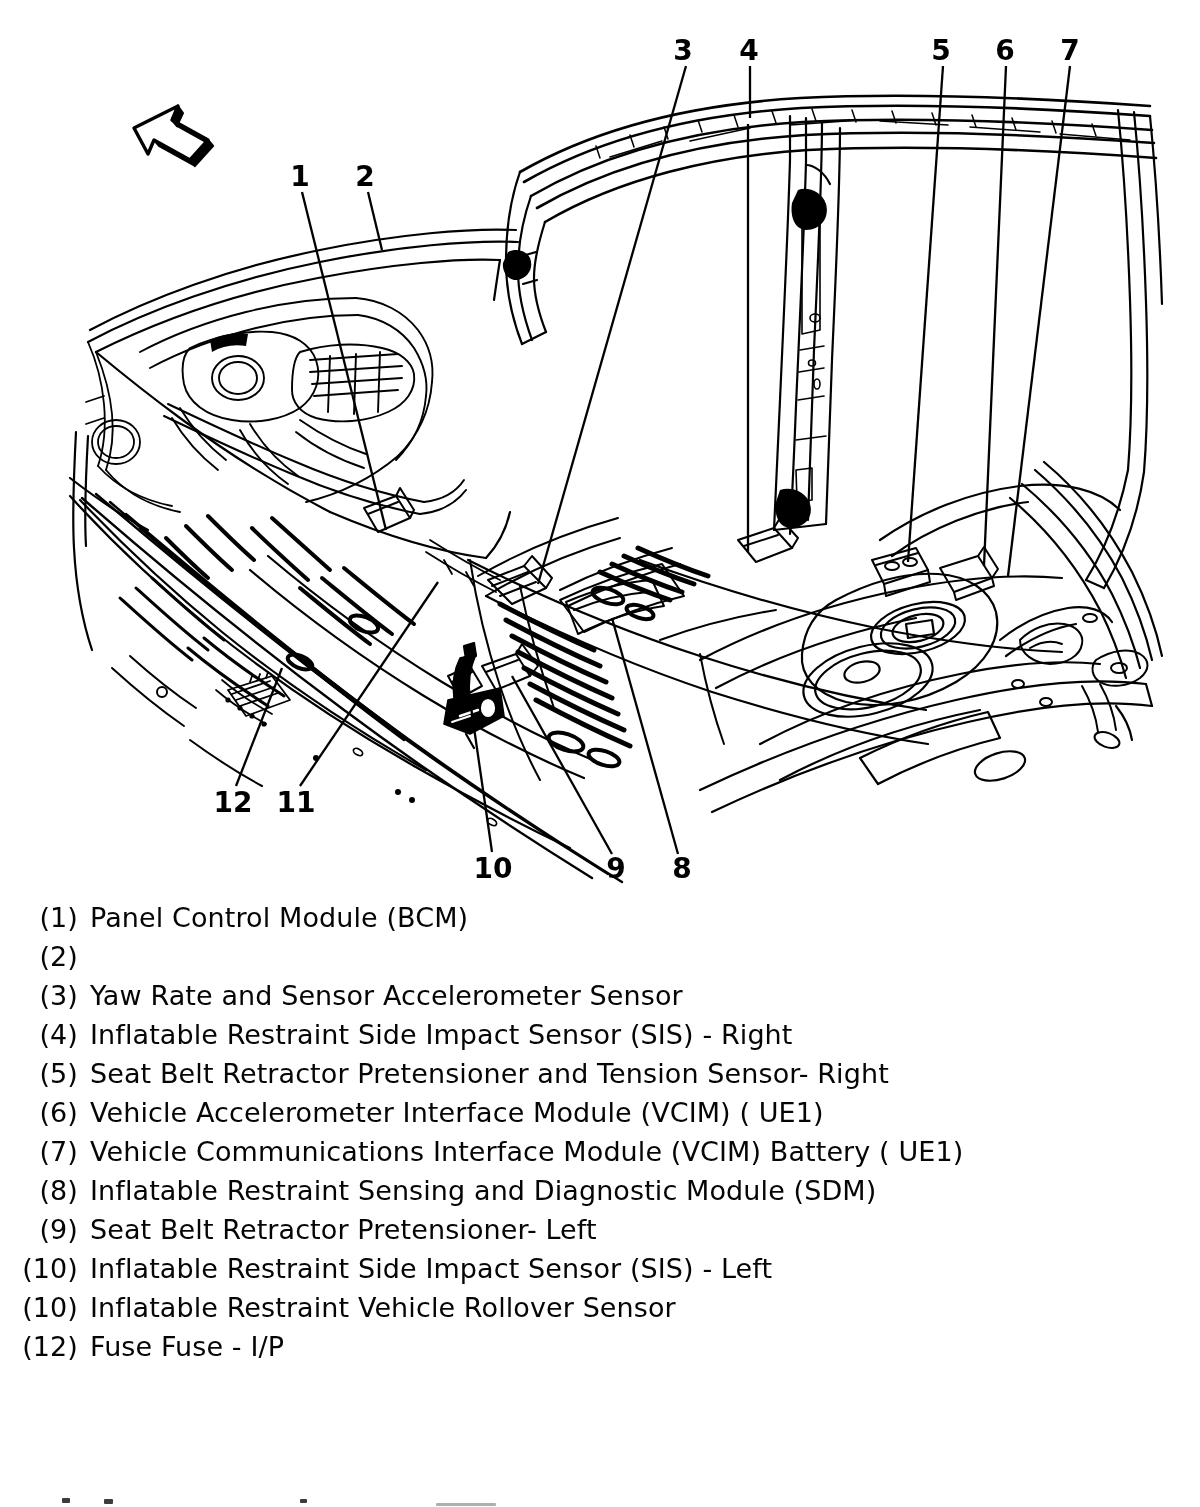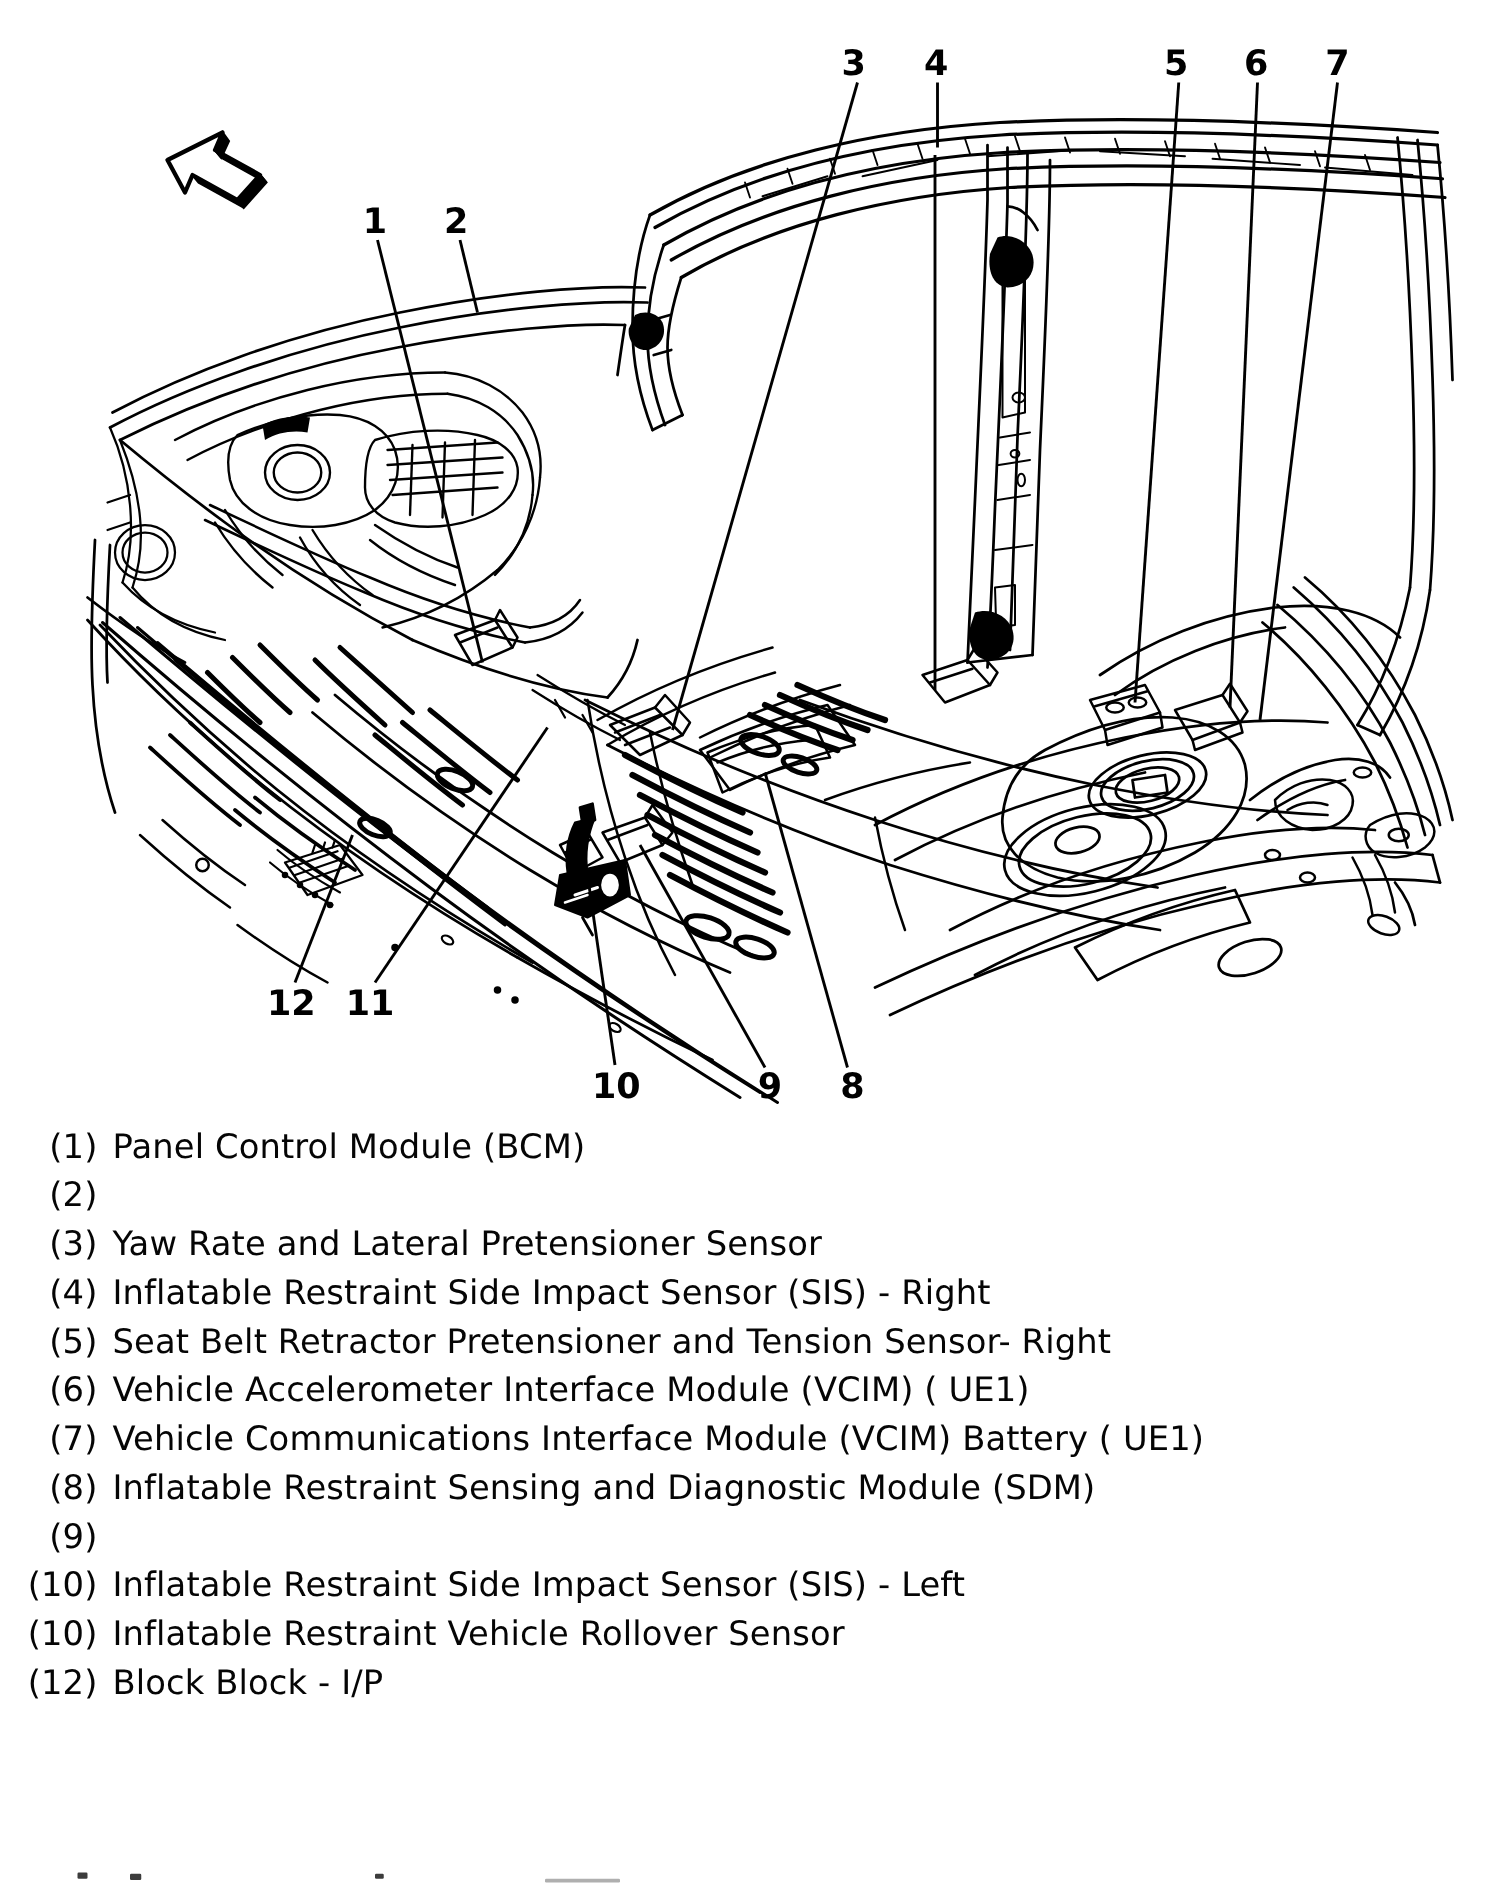--- a/index.html
+++ b/index.html
@@ -508,21 +508,21 @@
   <div id="legend">
     <div class="legend-row">
       <span class="legend-index">(1)</span>
       <span class="legend-label">Panel Control Module (BCM)</span>
     </div>
     <div class="legend-row">
       <span class="legend-index">(2)</span>
     </div>
     <div class="legend-row">
       <span class="legend-index">(3)</span>
-      <span class="legend-label">Yaw Rate and Lateral Pretensioner Sensor</span>
+      <span class="legend-label">Yaw Rate and Sensor Accelerometer Sensor</span>
     </div>
     <div class="legend-row">
       <span class="legend-index">(4)</span>
       <span class="legend-label">Inflatable Restraint Side Impact Sensor (SIS) - Right</span>
     </div>
     <div class="legend-row">
       <span class="legend-index">(5)</span>
       <span class="legend-label">Seat Belt Retractor Pretensioner and Tension Sensor- Right</span>
     </div>
     <div class="legend-row">
@@ -532,32 +532,33 @@
     <div class="legend-row">
       <span class="legend-index">(7)</span>
       <span class="legend-label">Vehicle Communications Interface Module (VCIM) Battery ( UE1)</span>
     </div>
     <div class="legend-row">
       <span class="legend-index">(8)</span>
       <span class="legend-label">Inflatable Restraint Sensing and Diagnostic Module (SDM)</span>
     </div>
     <div class="legend-row">
       <span class="legend-index">(9)</span>
+      <span class="legend-label">Seat Belt Retractor Pretensioner- Left</span>
     </div>
     <div class="legend-row">
       <span class="legend-index">(10)</span>
       <span class="legend-label">Inflatable Restraint Side Impact Sensor (SIS) - Left</span>
     </div>
     <div class="legend-row">
       <span class="legend-index">(10)</span>
       <span class="legend-label">Inflatable Restraint Vehicle Rollover Sensor</span>
     </div>
     <div class="legend-row">
       <span class="legend-index">(12)</span>
-      <span class="legend-label">Block Block - I/P</span>
+      <span class="legend-label">Fuse Fuse - I/P</span>
     </div>
   </div>
 
   <div class="scan-artifact" style="left:62px; top:1498px; width:8px; height:5px;"></div>
   <div class="scan-artifact" style="left:104px; top:1499px; width:9px; height:5px;"></div>
   <div class="scan-artifact" style="left:300px; top:1499px; width:7px; height:4px;"></div>
   <div class="scan-artifact" style="left:436px; top:1503px; width:60px; height:3px; opacity:0.35;"></div>
 
 </div>
 

